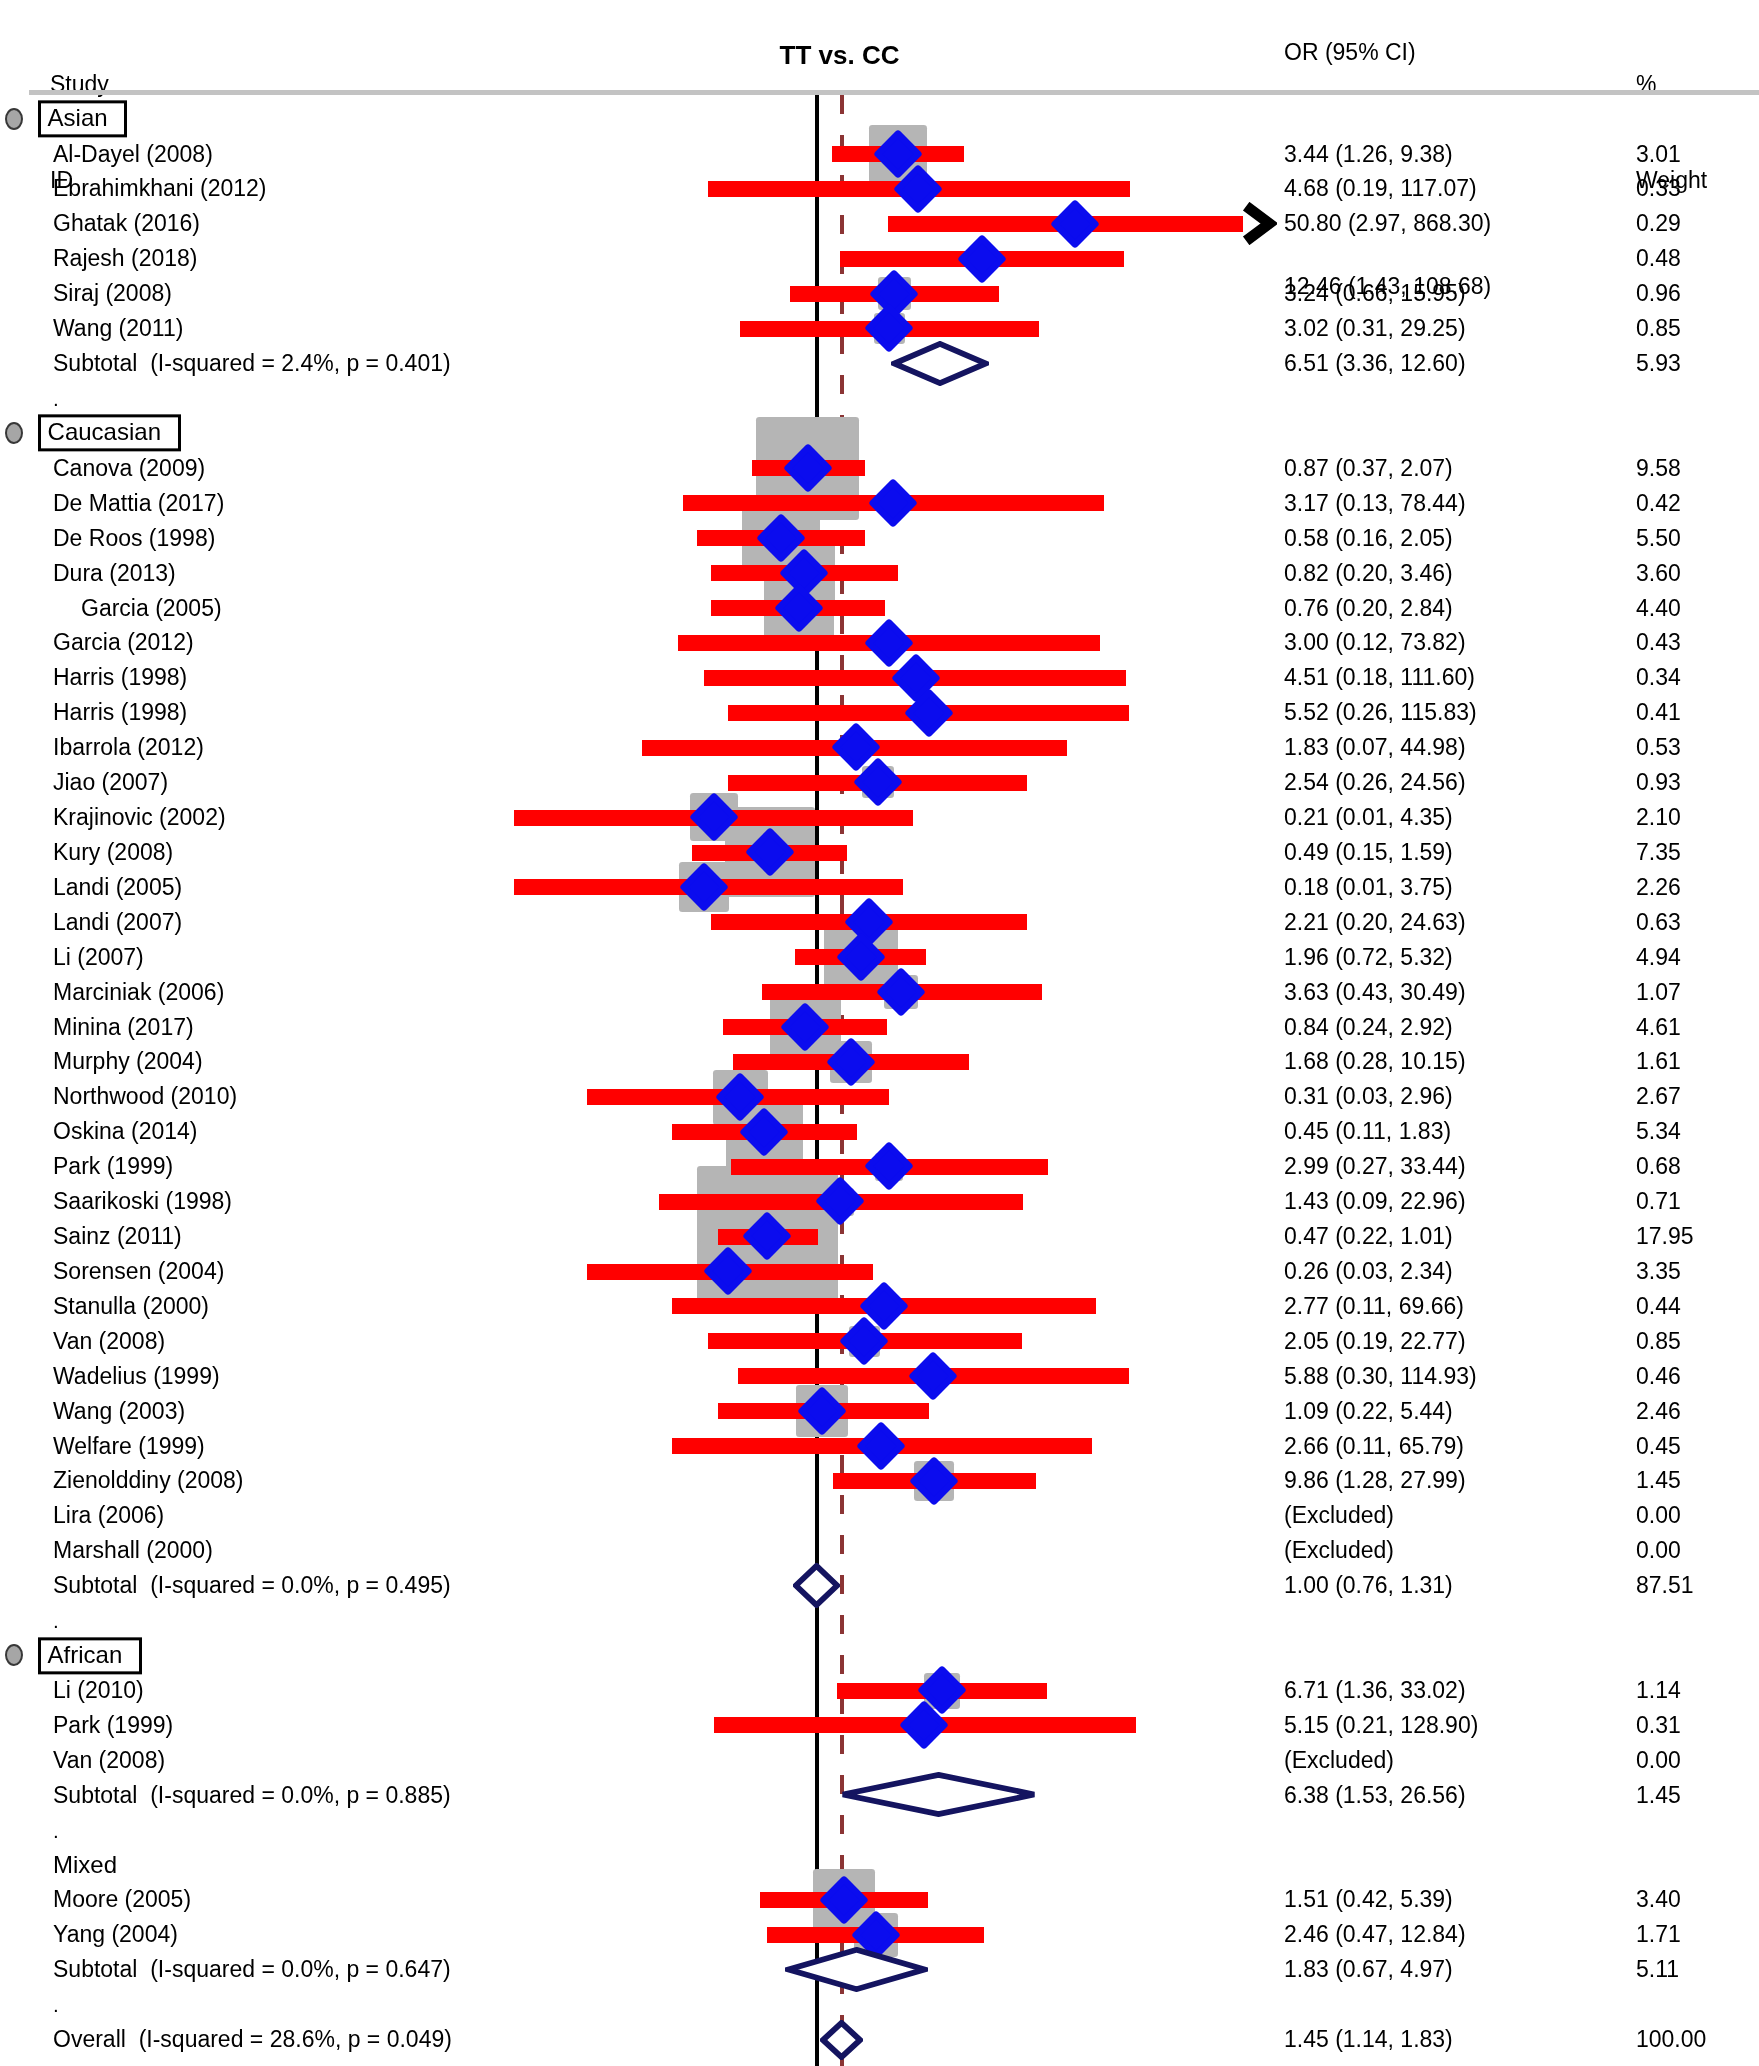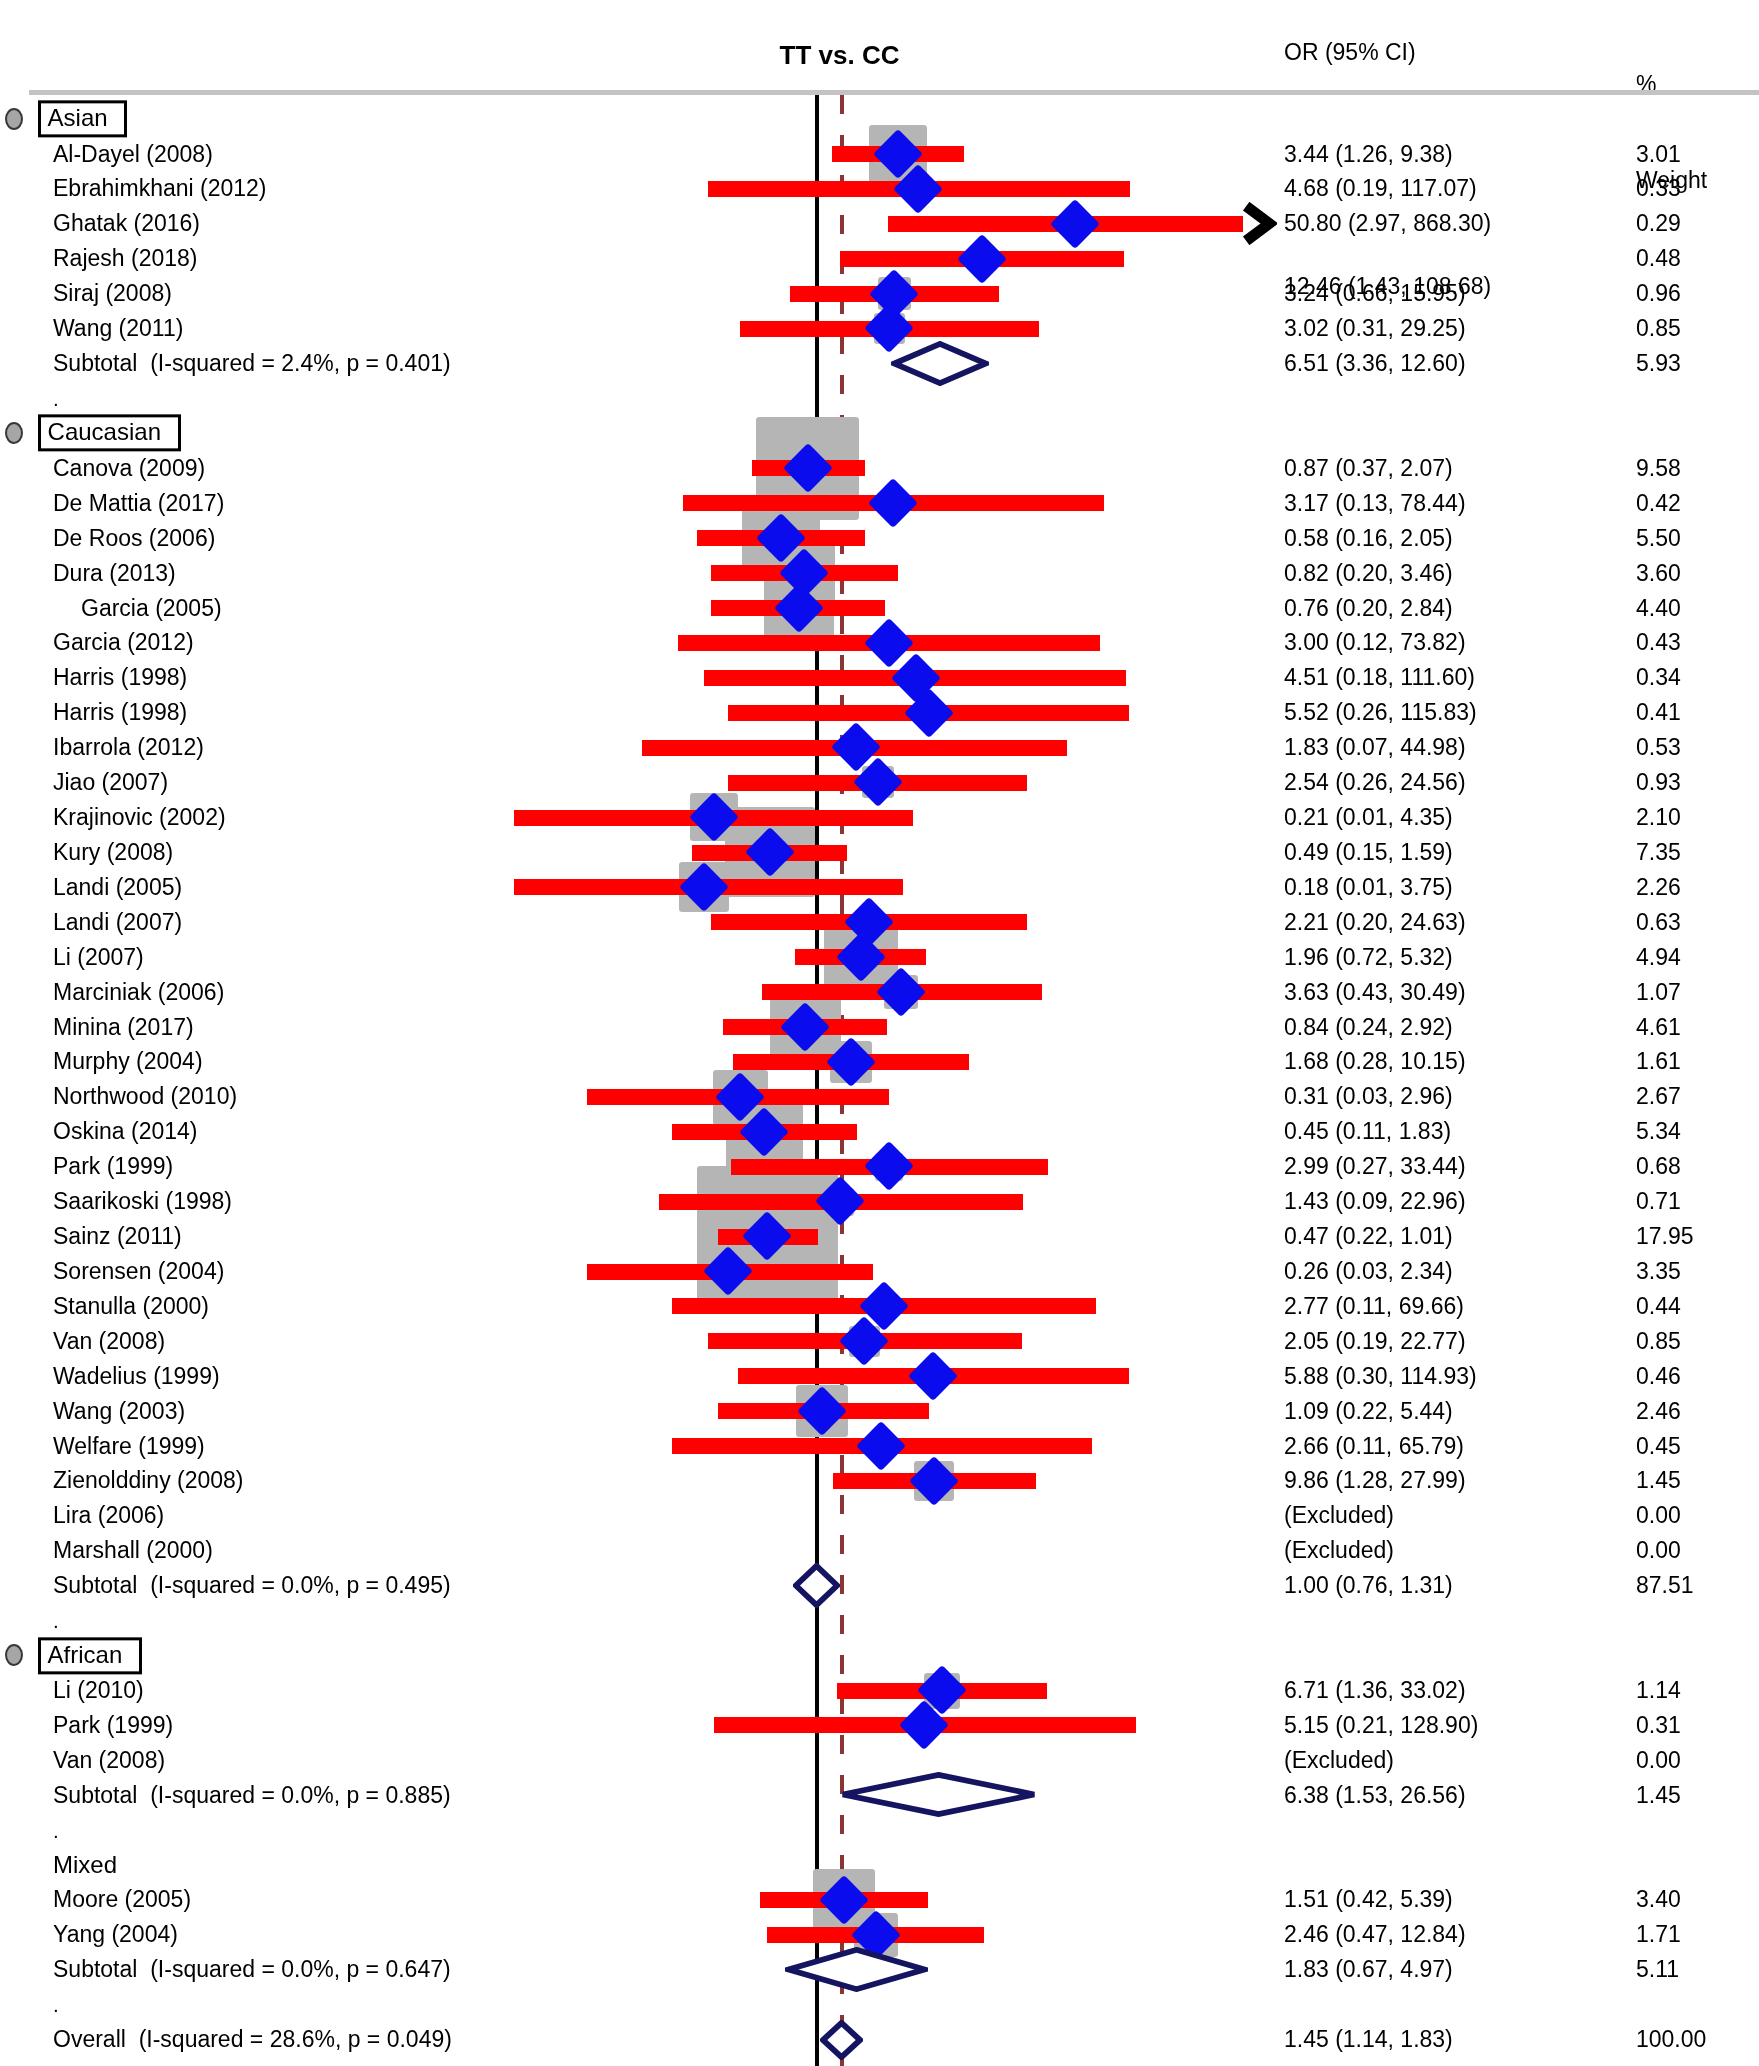--- a/index.html
+++ b/index.html
@@ -28,20 +28,24 @@
   .wbox{position:absolute;background:var(--wbox);border-radius:3.3px;}
   .cibar{position:absolute;height:15.7px;background:var(--bar);}
   .dia{position:absolute;width:48px;height:48px;}
   .pooled{position:absolute;}
   .arrow{position:absolute;width:36px;height:43px;}
 </style>
 </head>
 <body>
 
 <div class="page" style="--bar: #ff0000; --marker: #0b0cee; --wbox: #b5b5b5; --dash: #8b3434; --separator: #c3c3c3; --band: #e8eff2;">
+  <div class="t" style="left:50px;top:4.1px;">
+    <div>Study</div>
+    <div>ID</div>
+  </div>
 
   <div class="hdr-title">TT vs. CC</div>
 
   <div class="t" style="left:1284px;top:36px;">OR (95% CI)</div>
 
   <div class="t" style="left:1636px;top:4.1px;">
     <div>%</div>
     <div>Weight</div>
   </div>
 
@@ -302,21 +306,21 @@
       <div class="row-label" style="left: 1636px; top: 346px;">5.93</div>
       <div class="dot-label" style="left: 53px; top: 381px;">.</div>
       <div class="bullet" style="left: 5px; top: 422px;"></div>
       <div class="group-wrap" style="left: 38px; top: 433px; transform: translateY(-50%);"><div class="group-box">Caucasian</div></div>
       <div class="row-label" style="left: 53px; top: 451px;">Canova (2009)</div>
       <div class="row-label" style="left: 1284px; top: 451px;">0.87 (0.37, 2.07)</div>
       <div class="row-label" style="left: 1636px; top: 451px;">9.58</div>
       <div class="row-label" style="left: 53px; top: 486px;">De Mattia (2017)</div>
       <div class="row-label" style="left: 1284px; top: 486px;">3.17 (0.13, 78.44)</div>
       <div class="row-label" style="left: 1636px; top: 486px;">0.42</div>
-      <div class="row-label" style="left: 53px; top: 521px;">De Roos (2006)</div>
+      <div class="row-label" style="left: 53px; top: 521px;">De Roos (1998)</div>
       <div class="row-label" style="left: 1284px; top: 521px;">0.58 (0.16, 2.05)</div>
       <div class="row-label" style="left: 1636px; top: 521px;">5.50</div>
       <div class="row-label" style="left: 53px; top: 556px;">Dura (2013)</div>
       <div class="row-label" style="left: 1284px; top: 556px;">0.82 (0.20, 3.46)</div>
       <div class="row-label" style="left: 1636px; top: 556px;">3.60</div>
       <div class="row-label" style="left: 53px; top: 591px; margin-left: 28px;">Garcia (2005)</div>
       <div class="row-label" style="left: 1284px; top: 591px;">0.76 (0.20, 2.84)</div>
       <div class="row-label" style="left: 1636px; top: 591px;">4.40</div>
       <div class="row-label" style="left: 53px; top: 625px;">Garcia (2012)</div>
       <div class="row-label" style="left: 1284px; top: 625px;">3.00 (0.12, 73.82)</div>

